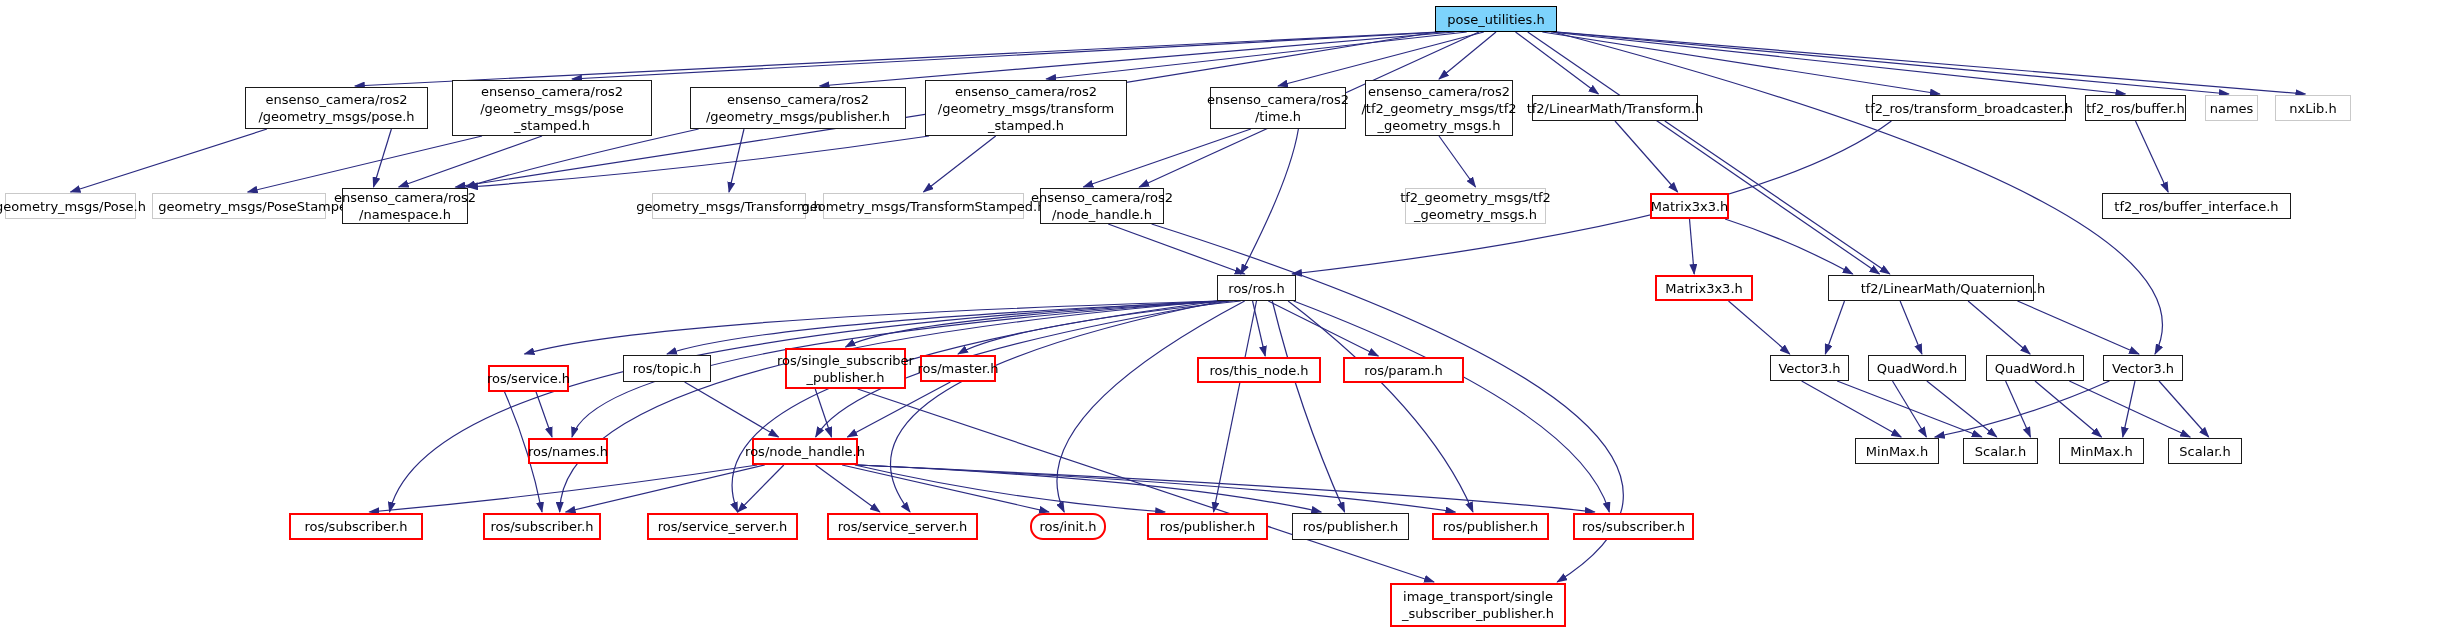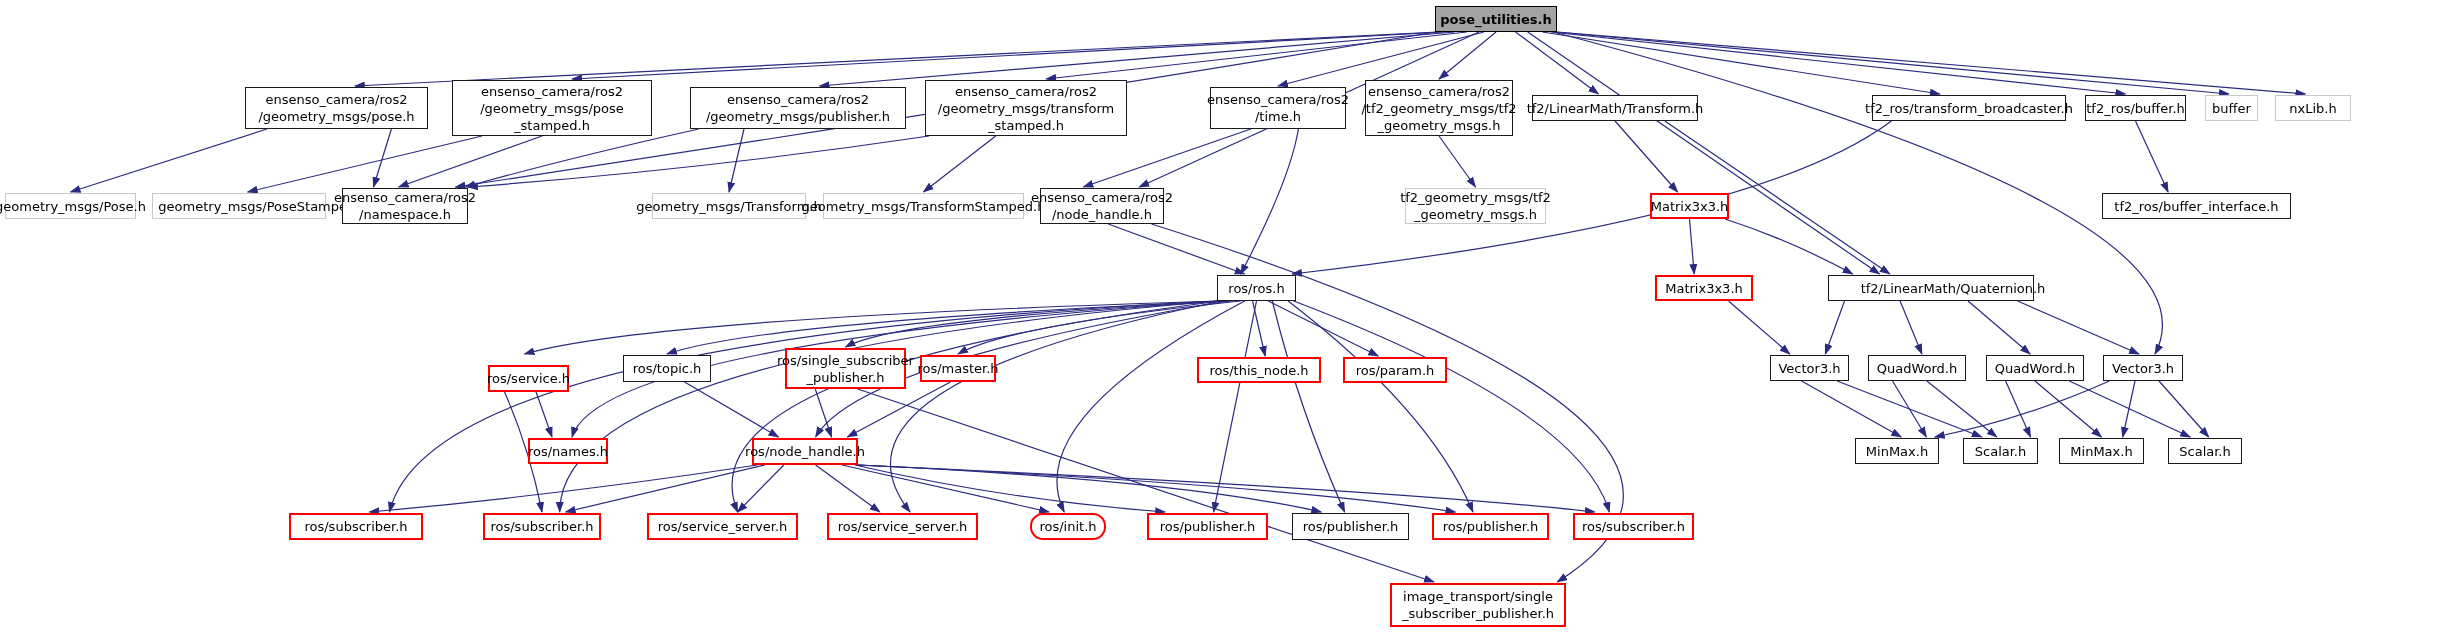--- a/index.html
+++ b/index.html
@@ -5,21 +5,21 @@
   html,body{margin:0;padding:0;background:#ffffff;}
   #canvas{position:relative;width:2437px;height:633px;background:#ffffff;overflow:hidden;
           font-family:"DejaVu Sans","Liberation Sans",sans-serif;}
   #edges{position:absolute;left:0;top:0;z-index:1;}
   .node{position:absolute;z-index:2;background:#ffffff;display:flex;flex-direction:column;
         align-items:center;justify-content:center;text-align:center;font-size:13px;
         line-height:17px;color:#000;white-space:nowrap;box-sizing:border-box;cursor:pointer;}
   .node.doc{border:1.5px solid #1a1a1a;}
   .node.ext{border:1px solid #c9c9c9;}
   .node.trunc{border:2px solid #ff0000;}
-  .node.root{border:1.5px solid #000000;background:#a3a3a3;font-weight:bold;}
+  .node.root{border:1.5px solid #000000;background:#7dd3fc;font-weight:normal;}
 </style>
 </head>
 <body>
 
 <div id="canvas">
   <svg id="edges" width="2437" height="633">
     <defs>
       <marker id="arrow" markerUnits="userSpaceOnUse" markerWidth="11" markerHeight="8" refX="10" refY="4" orient="auto">
         <path d="M0,0 L11,4 L0,8 z" id="arrow-head" fill="#2a2a80"></path>
       </marker>
@@ -142,21 +142,21 @@
     <div class="node doc" style="left: 1532px; top: 95px; width: 166px; height: 26px;">
       <span>tf2/LinearMath/Transform.h</span>
     </div>
     <div class="node doc" style="left: 1872px; top: 95px; width: 194px; height: 26px;">
       <span>tf2_ros/transform_broadcaster.h</span>
     </div>
     <div class="node doc" style="left: 2085px; top: 95px; width: 101px; height: 26px;">
       <span>tf2_ros/buffer.h</span>
     </div>
     <div class="node ext" style="left: 2205px; top: 95px; width: 53px; height: 26px;">
-      <span>buffer</span>
+      <span>names</span>
     </div>
     <div class="node ext" style="left: 2275px; top: 95px; width: 76px; height: 26px;">
       <span>nxLib.h</span>
     </div>
     <div class="node ext" style="left: 5px; top: 193px; width: 131px; height: 26px;">
       <span>geometry_msgs/Pose.h</span>
     </div>
     <div class="node ext" style="left: 152px; top: 193px; width: 174px; height: 26px; padding-left: 48px;">
       <span>geometry_msgs/PoseStamped.h</span>
     </div>
@@ -202,21 +202,21 @@
     <div class="node trunc" style="left: 785px; top: 348px; width: 121px; height: 41px;">
       <span>ros/single_subscriber</span>
       <span>_publisher.h</span>
     </div>
     <div class="node trunc" style="left: 920px; top: 355px; width: 76px; height: 27px;">
       <span>ros/master.h</span>
     </div>
     <div class="node trunc" style="left: 1197px; top: 357px; width: 124px; height: 26px; justify-content: center;">
       <span>ros/this_node.h</span>
     </div>
-    <div class="node trunc" style="left: 1343px; top: 357px; width: 104px; height: 26px;">
+    <div class="node trunc" style="left: 1343px; top: 357px; width: 121px; height: 26px;">
       <span>ros/param.h</span>
     </div>
     <div class="node doc" style="left: 1770px; top: 355px; width: 79px; height: 26px;">
       <span>Vector3.h</span>
     </div>
     <div class="node doc" style="left: 1868px; top: 355px; width: 98px; height: 26px;">
       <span>QuadWord.h</span>
     </div>
     <div class="node doc" style="left: 1986px; top: 355px; width: 98px; height: 26px;">
       <span>QuadWord.h</span>

